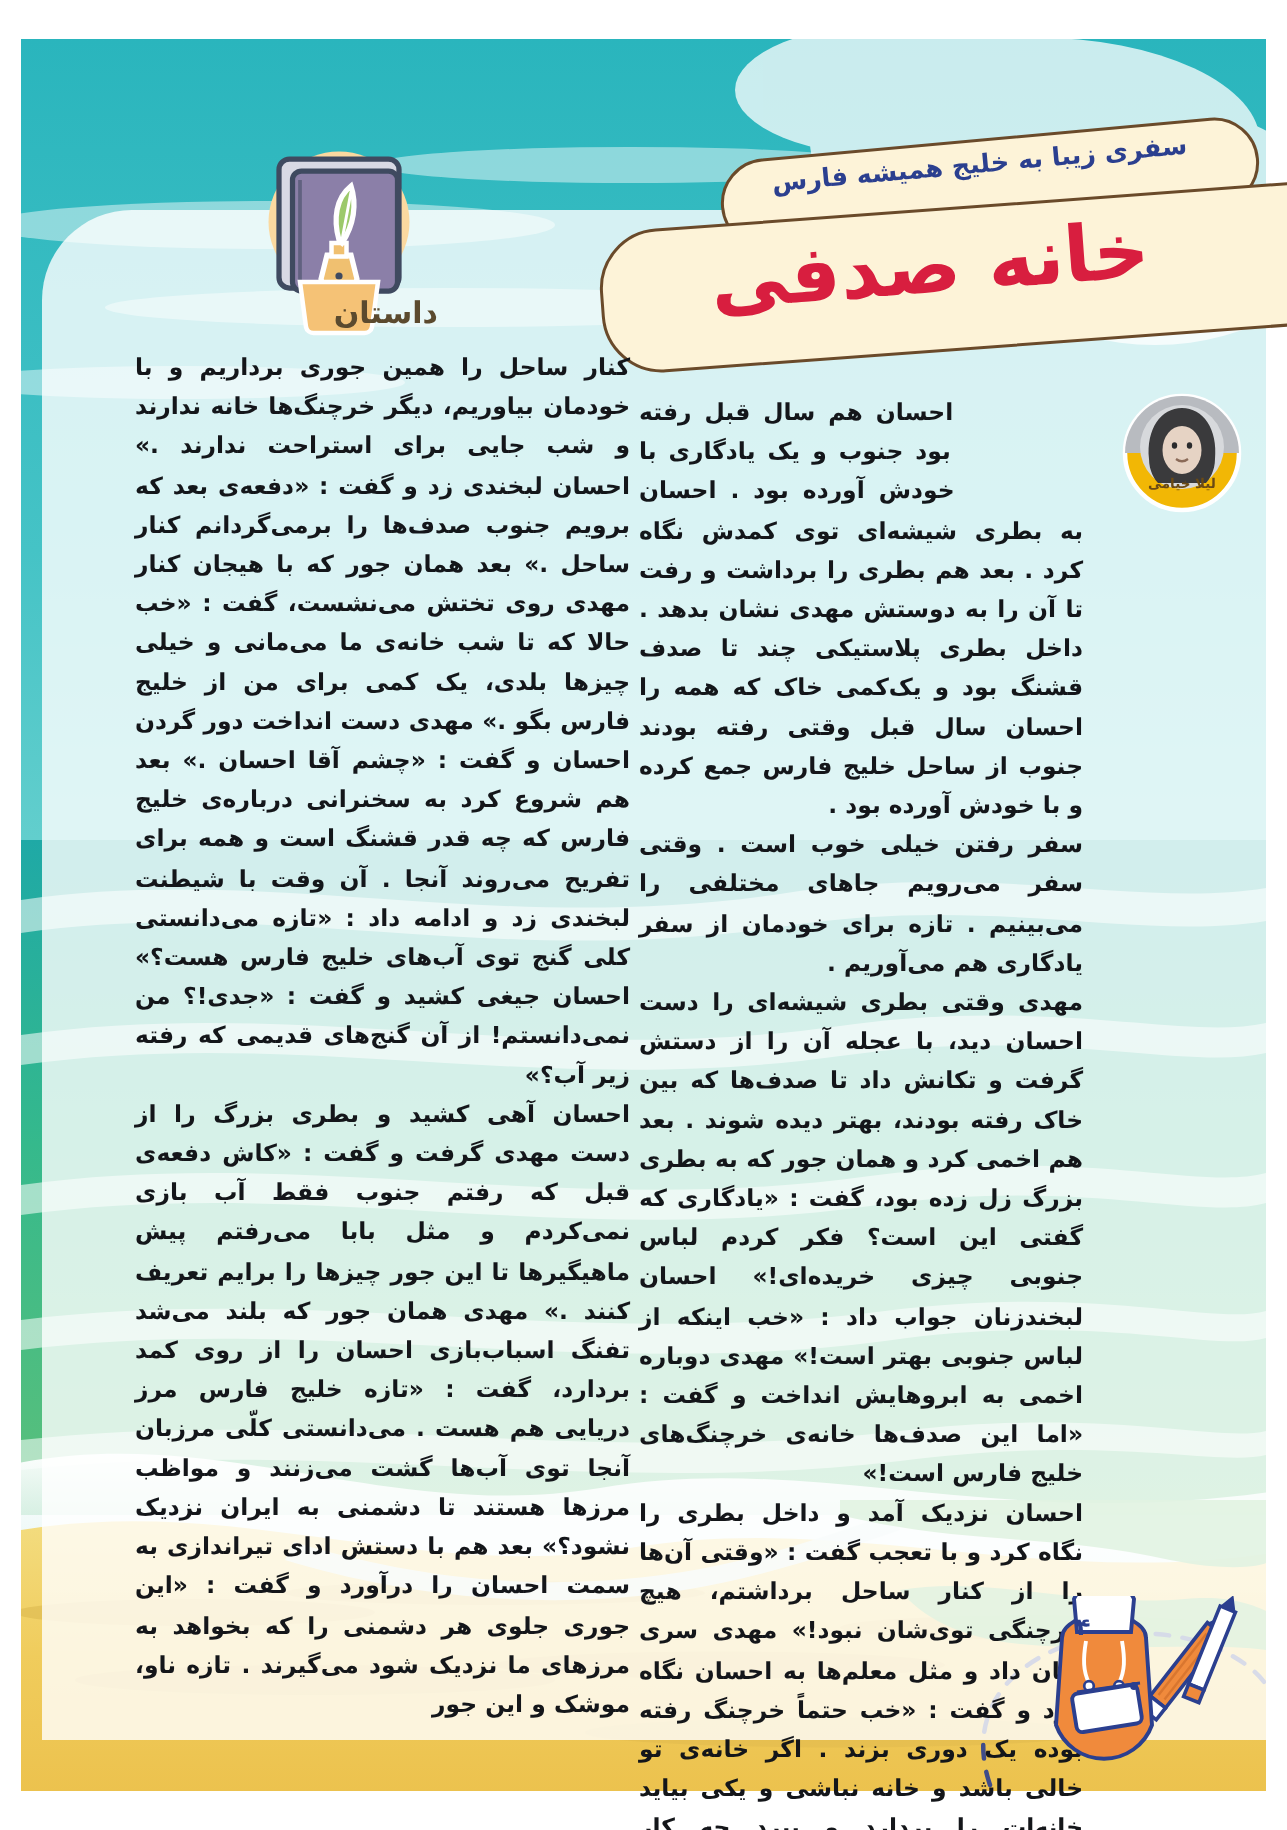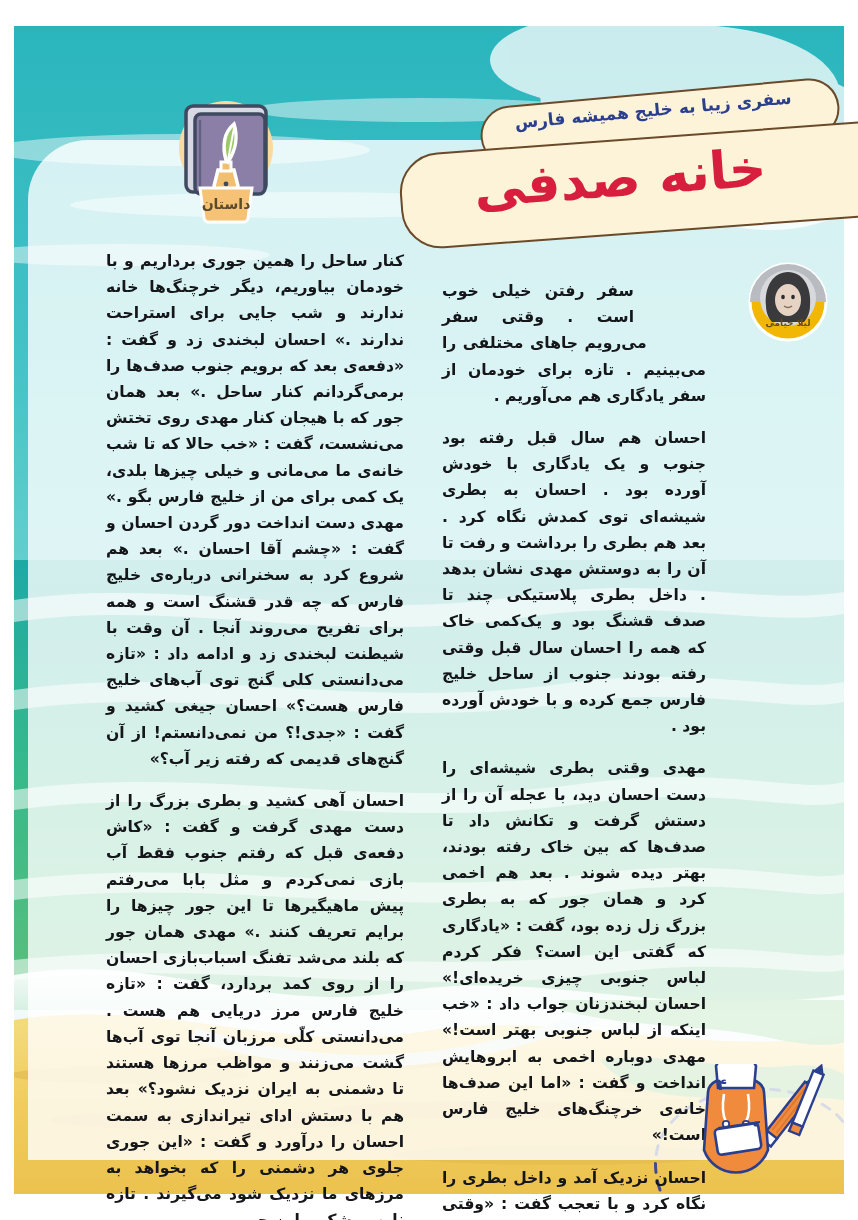--- a/index.html
+++ b/index.html
@@ -80,22 +80,22 @@
   
   .badge{
     position:absolute;
     left:160px; top:92px;
     width:132px; height:136px;
   }
   .badge svg{display:block;width:132px;height:136px;}
   .badge-label{
     position:absolute;
     left:0; top:104px; width:132px;
-    text-align:center;
-    font-size:14px;font-weight:bold;
+    text-align:right;
+    font-size:20px;font-weight:bold;
     color:#5b4a2e;
     pointer-events:none;
   }
 
   
   .author{
     position:absolute;
     left:748px; top:262px;
     width:80px;height:80px;
   }
@@ -112,21 +112,21 @@
   
   .col{
     position:absolute;
     font-size:15.6px;
     line-height:26.2px;
     color:#14161a;
     text-align:justify;
     direction:rtl;
     font-weight:bold;
   }
-  .col p{margin:16px;}
+  .col p{margin:0;}
   .col-right{
     right:136px; top:262px;
     width:296px;
   }
   .col-left{
     right:438px; top:232px;
     width:330px;
   }
 
   
@@ -278,22 +278,22 @@
       <ellipse cx="45" cy="35" rx="1.8" ry="2.2" fill="#2b2b2d"></ellipse>
       <path d="M36,44 Q40,47 44,44" stroke="#8a6a58" stroke-width="1.5" fill="none"></path>
 
       <path d="M25,46 C26,58 32,64 40,64 C48,64 54,58 55,46 L55,60 L25,60 Z" fill="#3a3a3c" opacity="0"></path>
     </svg>
     <div class="author-name">لیلا خیامی</div>
   </div>
 
   <div class="col col-right">
     <div class="float-author"></div>
+    <p>احسان هم سال قبل رفته بود جنوب و یک یادگاری با خودش آورده بود . احسان به بطری شیشه‌ای توی کمدش نگاه کرد . بعد هم بطری را برداشت و رفت تا آن را به دوستش مهدی نشان بدهد . داخل بطری پلاستیکی چند تا صدف قشنگ بود و یک‌کمی خاک که همه را احسان سال قبل وقتی رفته بودند جنوب از ساحل خلیج فارس جمع کرده و با خودش آورده بود .</p>
     <p>سفر رفتن خیلی خوب است . وقتی سفر می‌رویم جاهای مختلفی را می‌بینیم . تازه برای خودمان از سفر یادگاری هم می‌آوریم .</p>
-    <p>احسان هم سال قبل رفته بود جنوب و یک یادگاری با خودش آورده بود . احسان به بطری شیشه‌ای توی کمدش نگاه کرد . بعد هم بطری را برداشت و رفت تا آن را به دوستش مهدی نشان بدهد . داخل بطری پلاستیکی چند تا صدف قشنگ بود و یک‌کمی خاک که همه را احسان سال قبل وقتی رفته بودند جنوب از ساحل خلیج فارس جمع کرده و با خودش آورده بود .</p>
     <p>مهدی وقتی بطری شیشه‌ای را دست احسان دید، با عجله آن را از دستش گرفت و تکانش داد تا صدف‌ها که بین خاک رفته بودند، بهتر دیده شوند . بعد هم اخمی کرد و همان جور که به بطری بزرگ زل زده بود، گفت : «یادگاری که گفتی این است؟ فکر کردم لباس جنوبی چیزی خریده‌ای!» احسان لبخندزنان جواب داد : «خب اینکه از لباس جنوبی بهتر است!» مهدی دوباره اخمی به ابروهایش انداخت و گفت : «اما این صدف‌ها خانه‌ی خرچنگ‌های خلیج فارس است!»</p>
     <p>احسان نزدیک آمد و داخل بطری را نگاه کرد و با تعجب گفت : «وقتی آن‌ها را از کنار ساحل برداشتم، هیچ خرچنگی توی‌شان نبود!» مهدی سری تکان داد و مثل معلم‌ها به احسان نگاه کرد و گفت : «خب حتماً خرچنگ رفته بوده یک دوری بزند . اگر خانه‌ی تو خالی باشد و خانه نباشی و یکی بیاید خانه‌ات را بردارد و ببرد چه کار می‌کنی؟»</p>
 
   </div>
 
   <div class="col col-left">
     <p>کنار ساحل را همین جوری برداریم و با خودمان بیاوریم، دیگر خرچنگ‌ها خانه ندارند و شب جایی برای استراحت ندارند .» احسان لبخندی زد و گفت : «دفعه‌ی بعد که برویم جنوب صدف‌ها را برمی‌گردانم کنار ساحل .» بعد همان جور که با هیجان کنار مهدی روی تختش می‌نشست، گفت : «خب حالا که تا شب خانه‌ی ما می‌مانی و خیلی چیزها بلدی، یک کمی برای من از خلیج فارس بگو .» مهدی دست انداخت دور گردن احسان و گفت : «چشم آقا احسان .» بعد هم شروع کرد به سخنرانی درباره‌ی خلیج فارس که چه قدر قشنگ است و همه برای تفریح می‌روند آنجا . آن وقت با شیطنت لبخندی زد و ادامه داد : «تازه می‌دانستی کلی گنج توی آب‌های خلیج فارس هست؟» احسان جیغی کشید و گفت : «جدی!؟ من نمی‌دانستم! از آن گنج‌های قدیمی که رفته زیر آب؟»</p>
     <p>احسان آهی کشید و بطری بزرگ را از دست مهدی گرفت و گفت : «کاش دفعه‌ی قبل که رفتم جنوب فقط آب بازی نمی‌کردم و مثل بابا می‌رفتم پیش ماهیگیرها تا این جور چیزها را برایم تعریف کنند .» مهدی همان جور که بلند می‌شد تفنگ اسباب‌بازی احسان را از روی کمد بردارد، گفت : «تازه خلیج فارس مرز دریایی هم هست . می‌دانستی کلّی مرزبان آنجا توی آب‌ها گشت می‌زنند و مواظب مرزها هستند تا دشمنی به ایران نزدیک نشود؟» بعد هم با دستش ادای تیراندازی به سمت احسان را درآورد و گفت : «این جوری جلوی هر دشمنی را که بخواهد به مرزهای ما نزدیک شود می‌گیرند . تازه ناو، موشک و این جور</p>
   </div>
 

